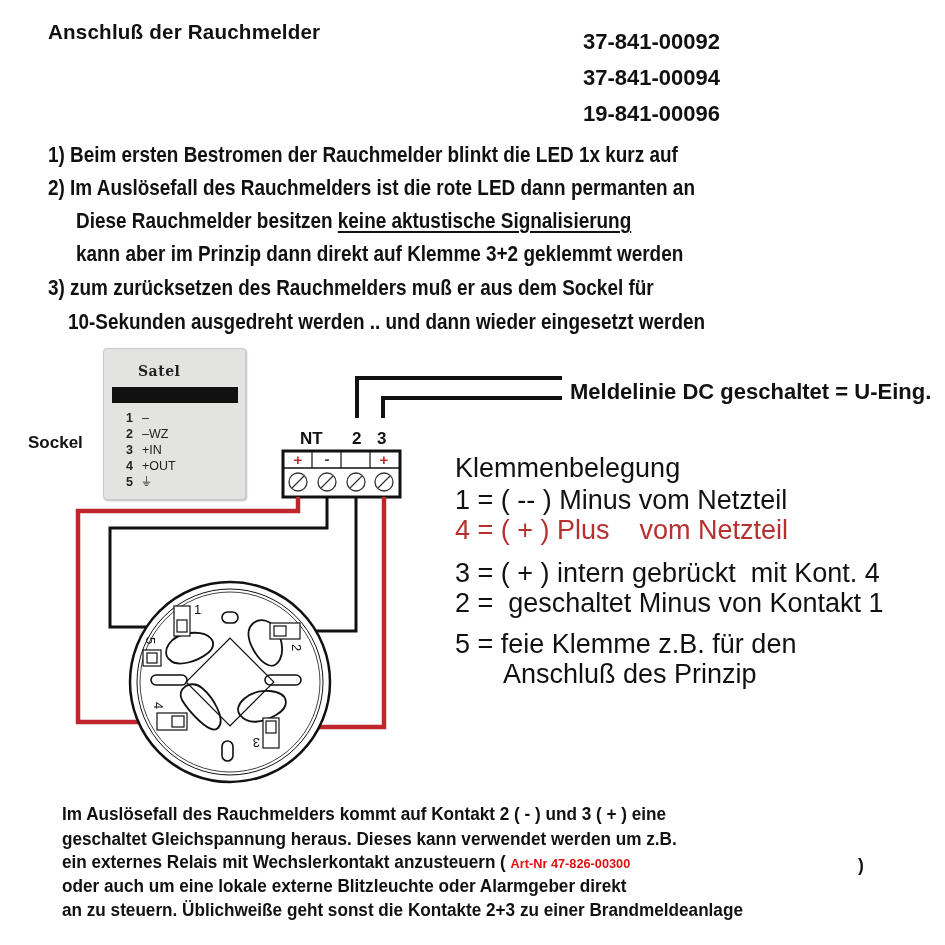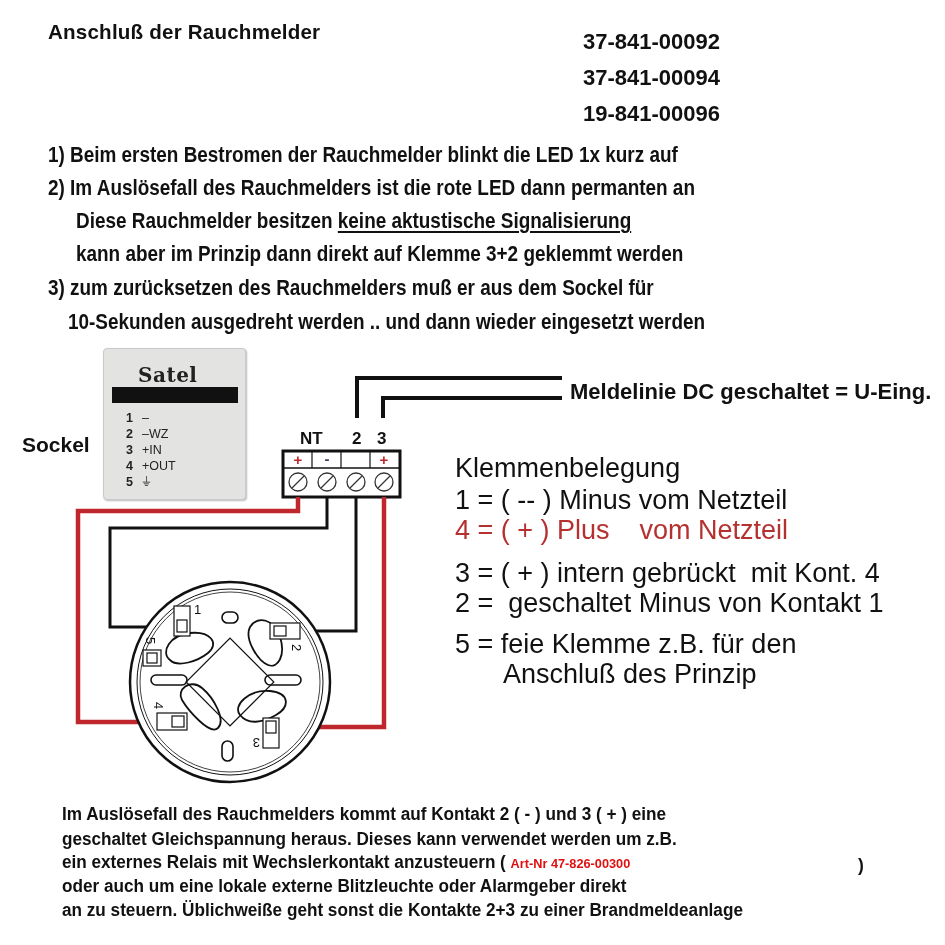--- a/index.html
+++ b/index.html
@@ -4,31 +4,31 @@
 <style>
   html, body { margin:0; padding:0; background:#ffffff; }
   body { width:945px; height:945px; position:relative; overflow:hidden;
          font-family:"Liberation Sans", sans-serif; color:#111; }
   .abs { position:absolute; white-space:nowrap; }
   .title { left:48px; top:20px; font-size:21px; font-weight:bold; letter-spacing:0.2px; transform:scaleX(0.98); transform-origin:left; }
   .artno { left:583px; font-size:22px; font-weight:bold;margin-top:15px; }
   .instr { font-size:22px; font-weight:bold; transform:scaleX(0.86); transform-origin:left; }
   .under { text-decoration:underline; text-underline-offset:3px; }
   .meld { left:570px; top:379px; font-size:22px; font-weight:bold; }
-  .sockel { left:22px; top:433px; font-size:21px; font-weight:bold; }
+  .sockel { left:28px; top:433px; font-size:17px; font-weight:bold; }
   .klem { font-size:27px; }
   .klem.red { color:#b5312f; }
   .bottom { left:62px; font-size:17.5px; font-weight:bold; transform:scaleX(0.98); transform-origin:left; }
   .artnr-red { color:#e01010; font-size:13px; font-weight:bold; }
   .paren-close { left:858px; top:855px; font-size:17.5px; font-weight:bold; }
   
   .sockel-card { left:103px; top:348px; width:141px; height:150px; background:#e3e3e2;
                  border:1px solid #c9c9c9; border-radius:4px; box-shadow:1px 1px 2px #bbb; }
   .satel-logo { position:absolute; left:34px; top:14px; font-family:"DejaVu Serif", serif;
-                font-weight:bold; font-size:20px; color:#222; letter-spacing:0.5px; }
+                font-weight:bold; font-size:14px; color:#222; letter-spacing:0.5px; }
   .satel-bar { position:absolute; left:8px; top:38px; width:126px; height:16px; background:#111; }
   .pin-row { position:absolute; left:22px; font-size:12.5px; color:#222; }
   .pin-row .n { display:inline-block; width:16px; font-weight:bold; }
 </style>
 </head>
 <body>
 
 <div class="abs title">Anschluß der Rauchmelder</div>
 <div class="abs artno" style="top:14px">37-841-00092</div>
 <div class="abs artno" style="top:50px">37-841-00094</div>

